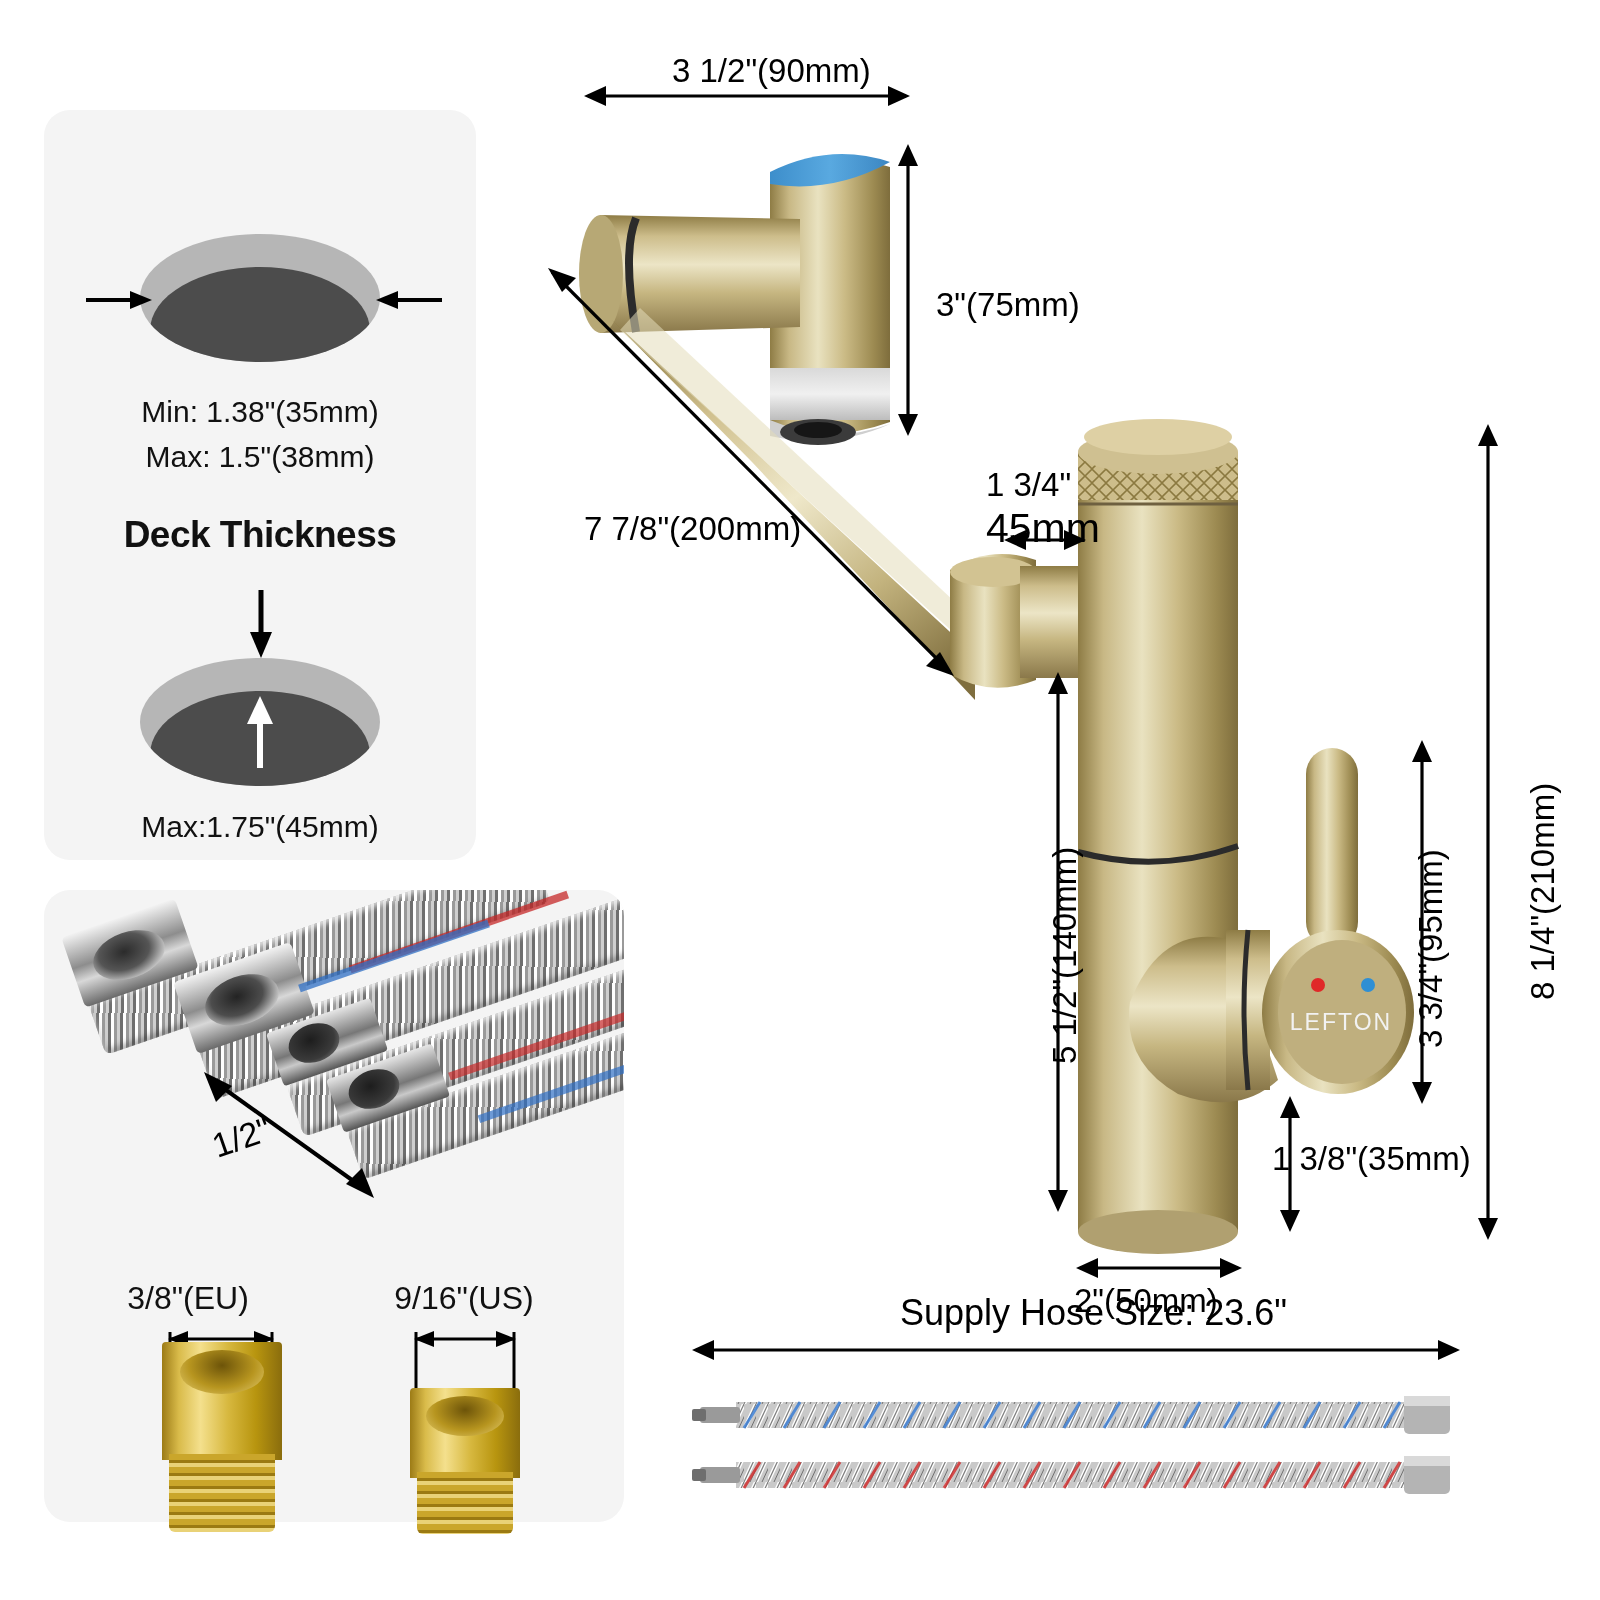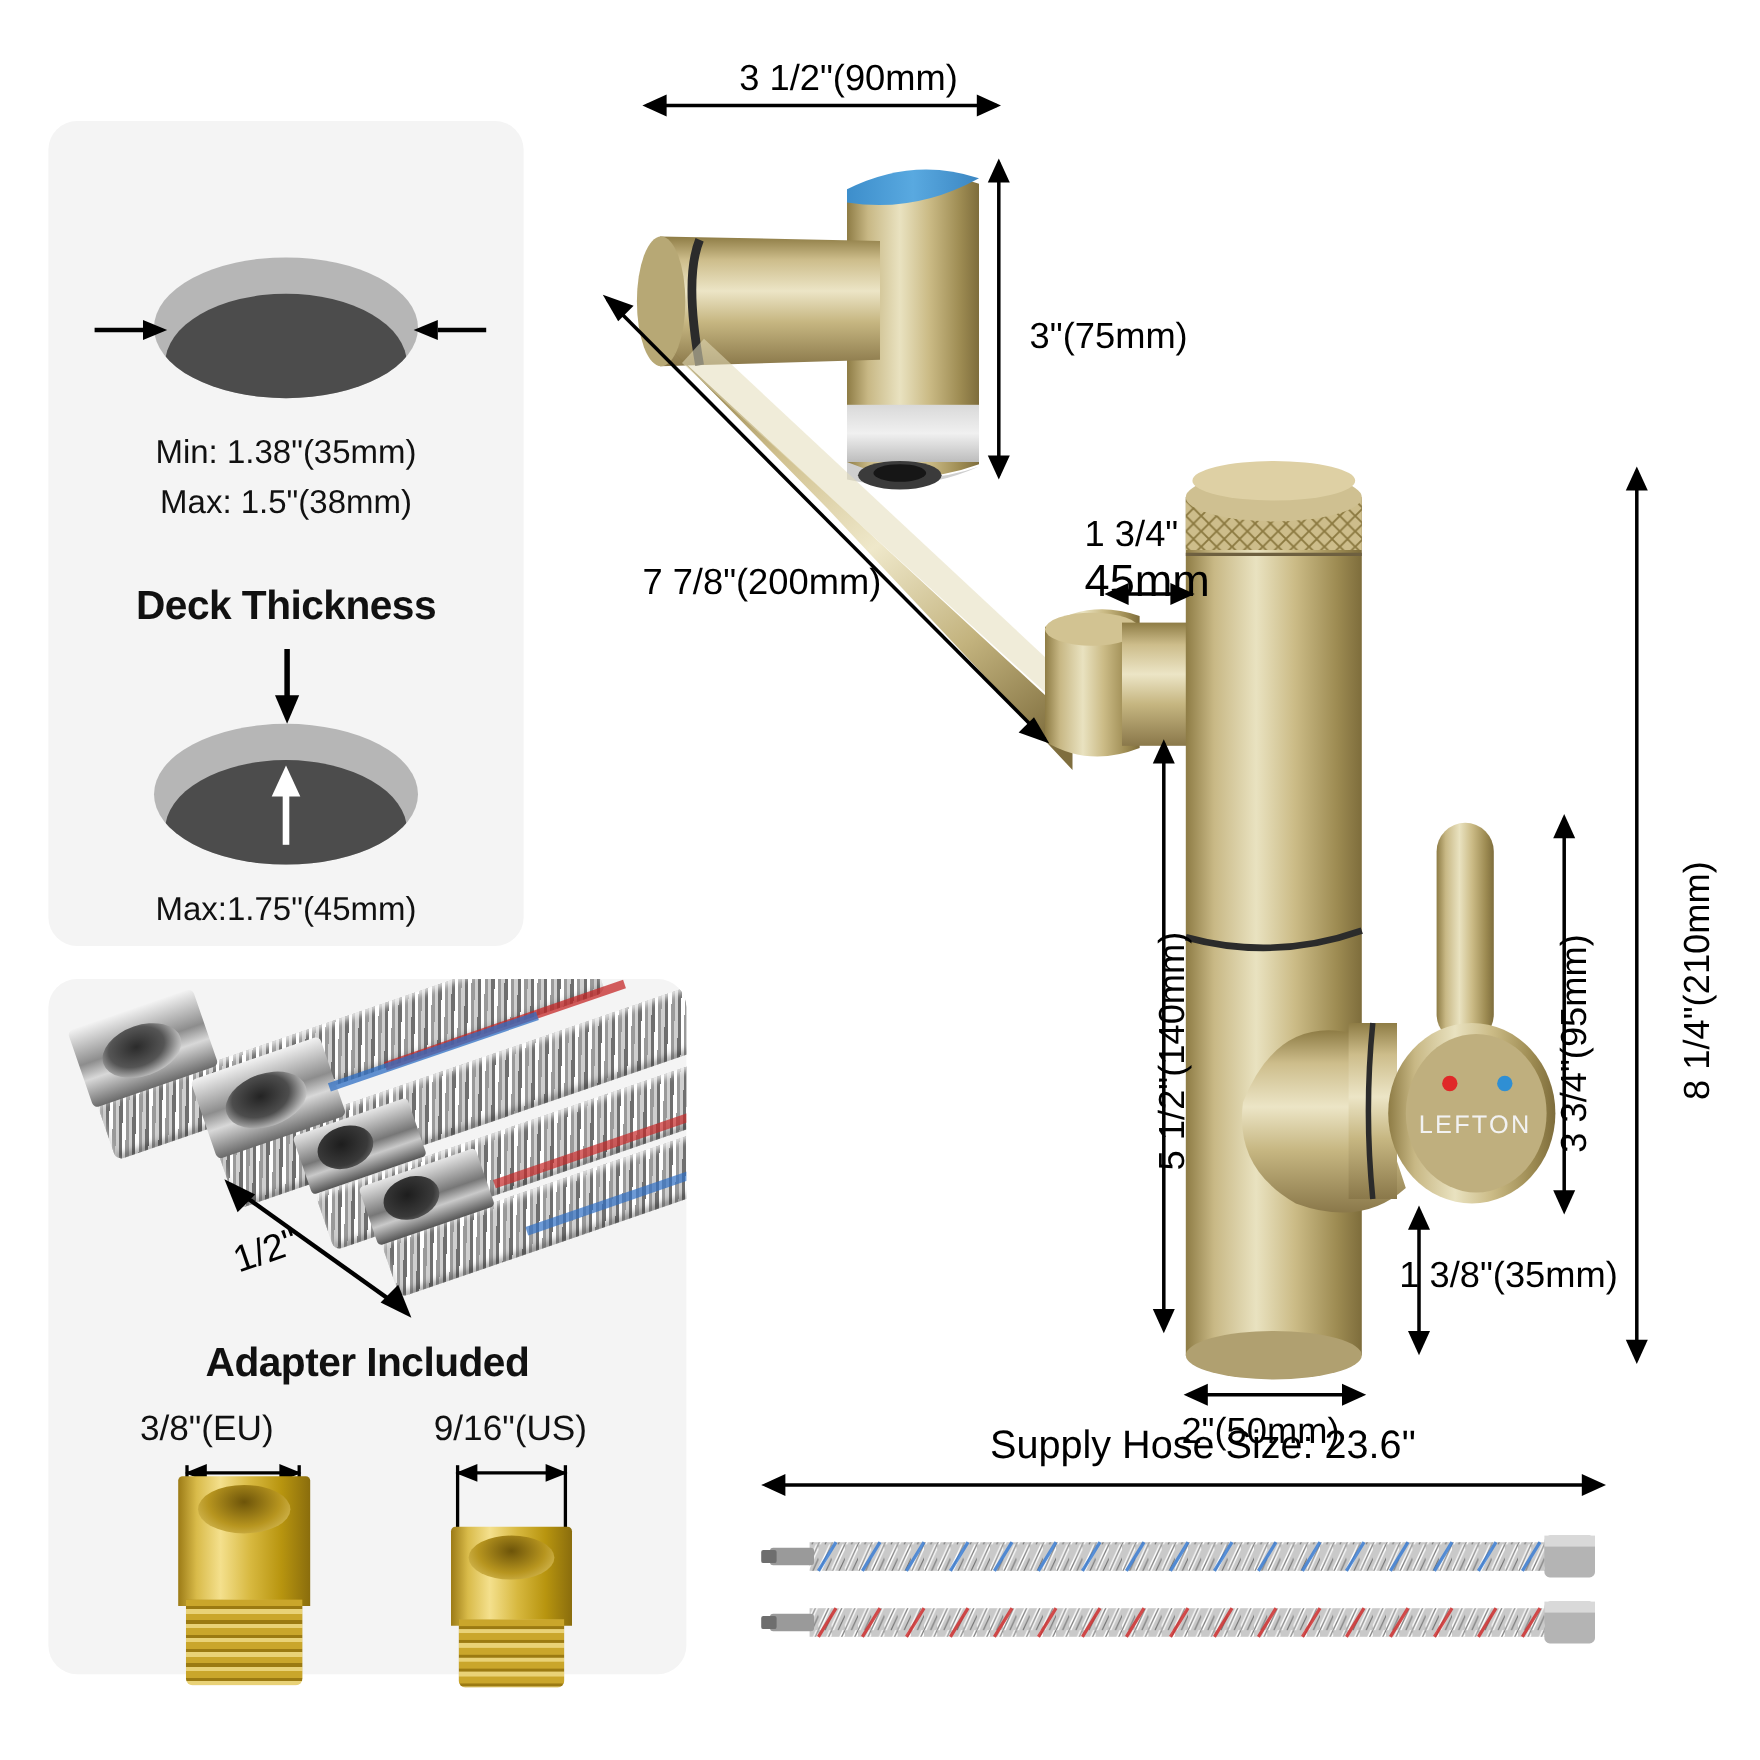--- a/index.html
+++ b/index.html
@@ -92,21 +92,21 @@
       <line x1="2" y1="14" x2="46" y2="14"></line>
       <polygon points="46,5 68,14 46,23" stroke="none"></polygon>
       <line x1="358" y1="14" x2="314" y2="14"></line>
       <polygon points="314,5 292,14 314,23" stroke="none"></polygon>
     </g>
   </svg>
 
   <div class="sub-line" style="top:285px;">Min:  1.38"(35mm)</div>
   <div class="sub-line" style="top:330px;">Max: 1.5"(38mm)</div>
 
-  <div class="card-title" style="top:420px;">Deck Thickness</div>
+  <div class="card-title" style="top:404px;">Deck Thickness</div>
 
   <svg class="abs" style="left:200px;top:480px;width:40px;height:72px;">
     <g fill="#000" stroke="#000" stroke-width="5">
       <line x1="17" y1="0" x2="17" y2="44"></line>
       <polygon points="6,42 28,42 17,68" stroke="none"></polygon>
     </g>
   </svg>
 
   <div class="hole" style="left:96px;top:548px;width:240px;height:128px;">
     <div class="rim"></div>
@@ -155,21 +155,20 @@
 
   <svg class="abs" style="left:150px;top:178px;width:200px;height:140px;">
     <g fill="#000" stroke="#000" stroke-width="4">
       <line x1="18" y1="12" x2="172" y2="122"></line>
       <polygon points="10,4 38,18 22,34" stroke="none"></polygon>
       <polygon points="180,130 152,116 168,100" stroke="none"></polygon>
     </g>
   </svg>
   <div class="dimtxt" style="left:168px;top:228px;font-size:34px;transform:rotate(-19deg);">1/2"</div>
 
-  <div class="card-title" style="top:328px;">Adapter Included</div>
 
   <div class="sub-line" style="left:24px;top:390px;width:240px;font-size:32px;">3/8"(EU)</div>
   <svg class="abs" style="left:122px;top:440px;width:110px;height:24px;">
     <g fill="#000" stroke="#000" stroke-width="3">
       <line x1="4" y1="9" x2="106" y2="9"></line>
       <polygon points="22,1 2,9 22,17" stroke="none"></polygon>
       <polygon points="88,1 108,9 88,17" stroke="none"></polygon>
       <line x1="4" y1="2" x2="4" y2="46"></line>
       <line x1="106" y1="2" x2="106" y2="46"></line>
     </g>

